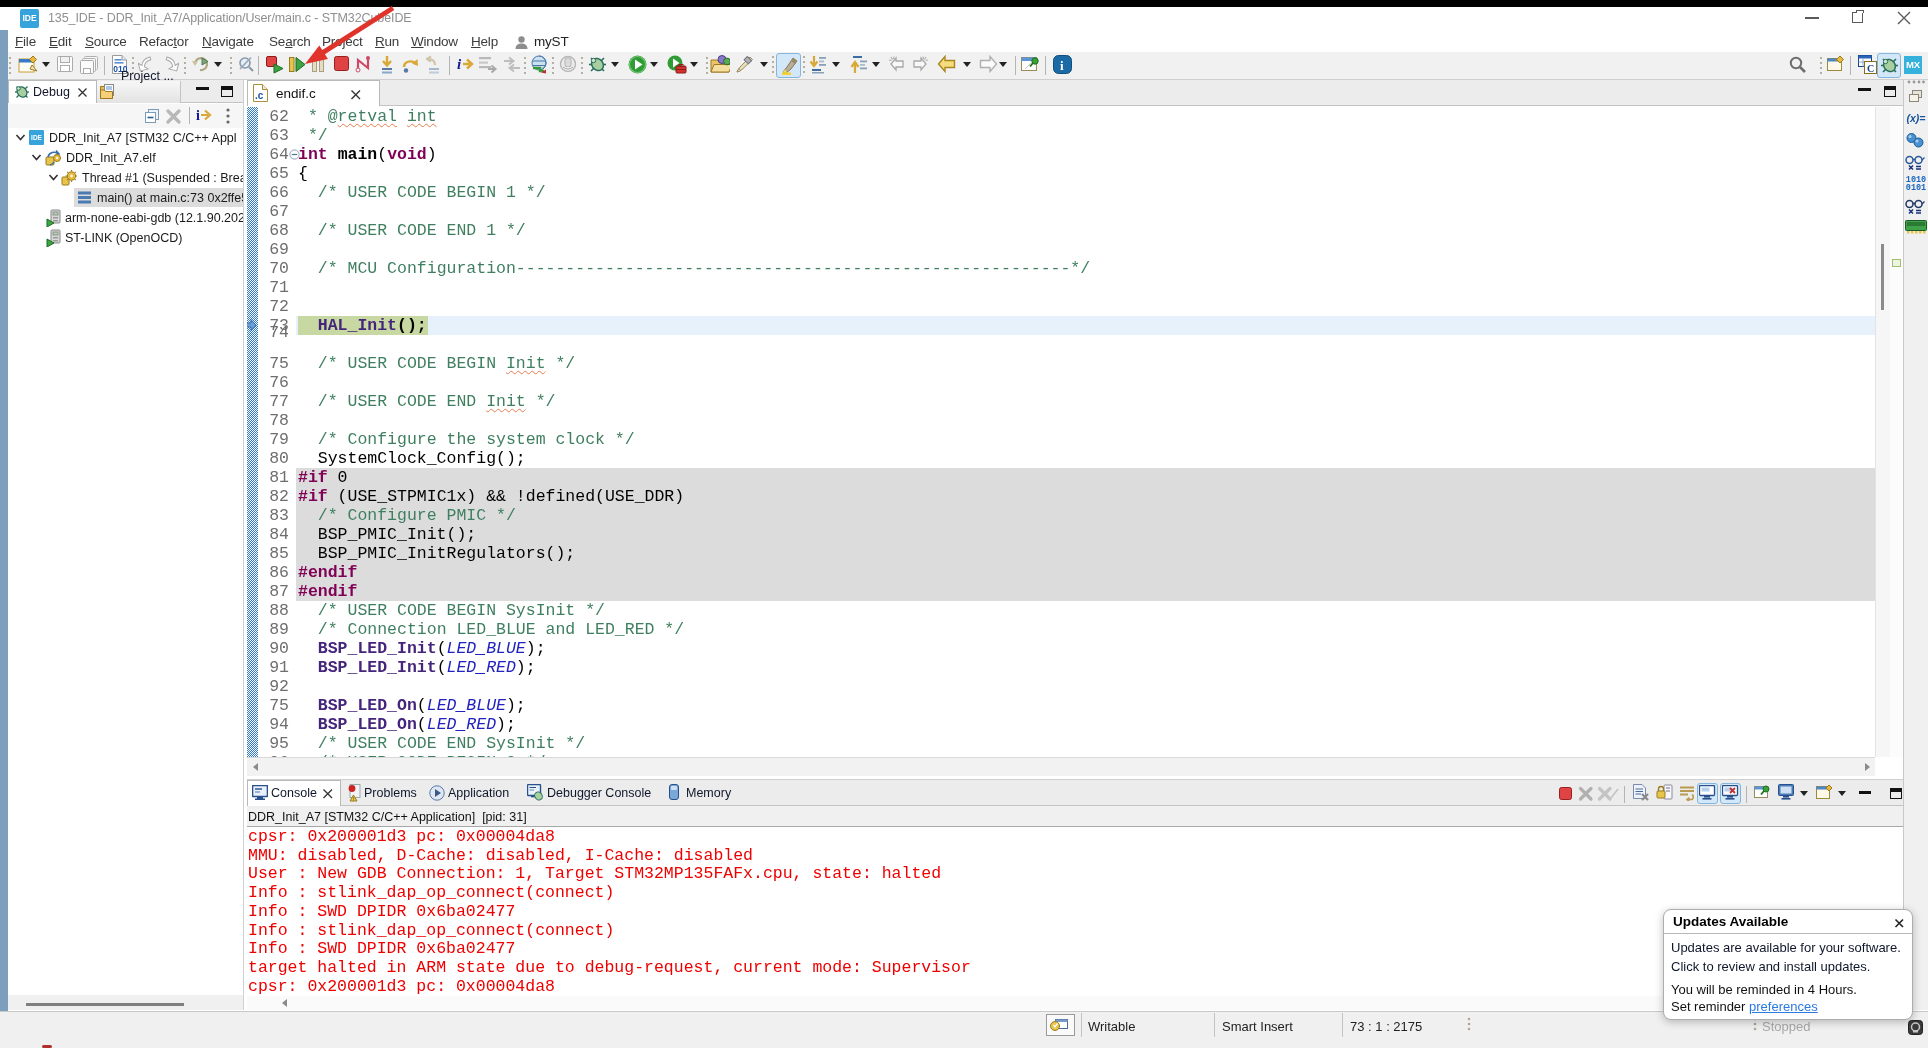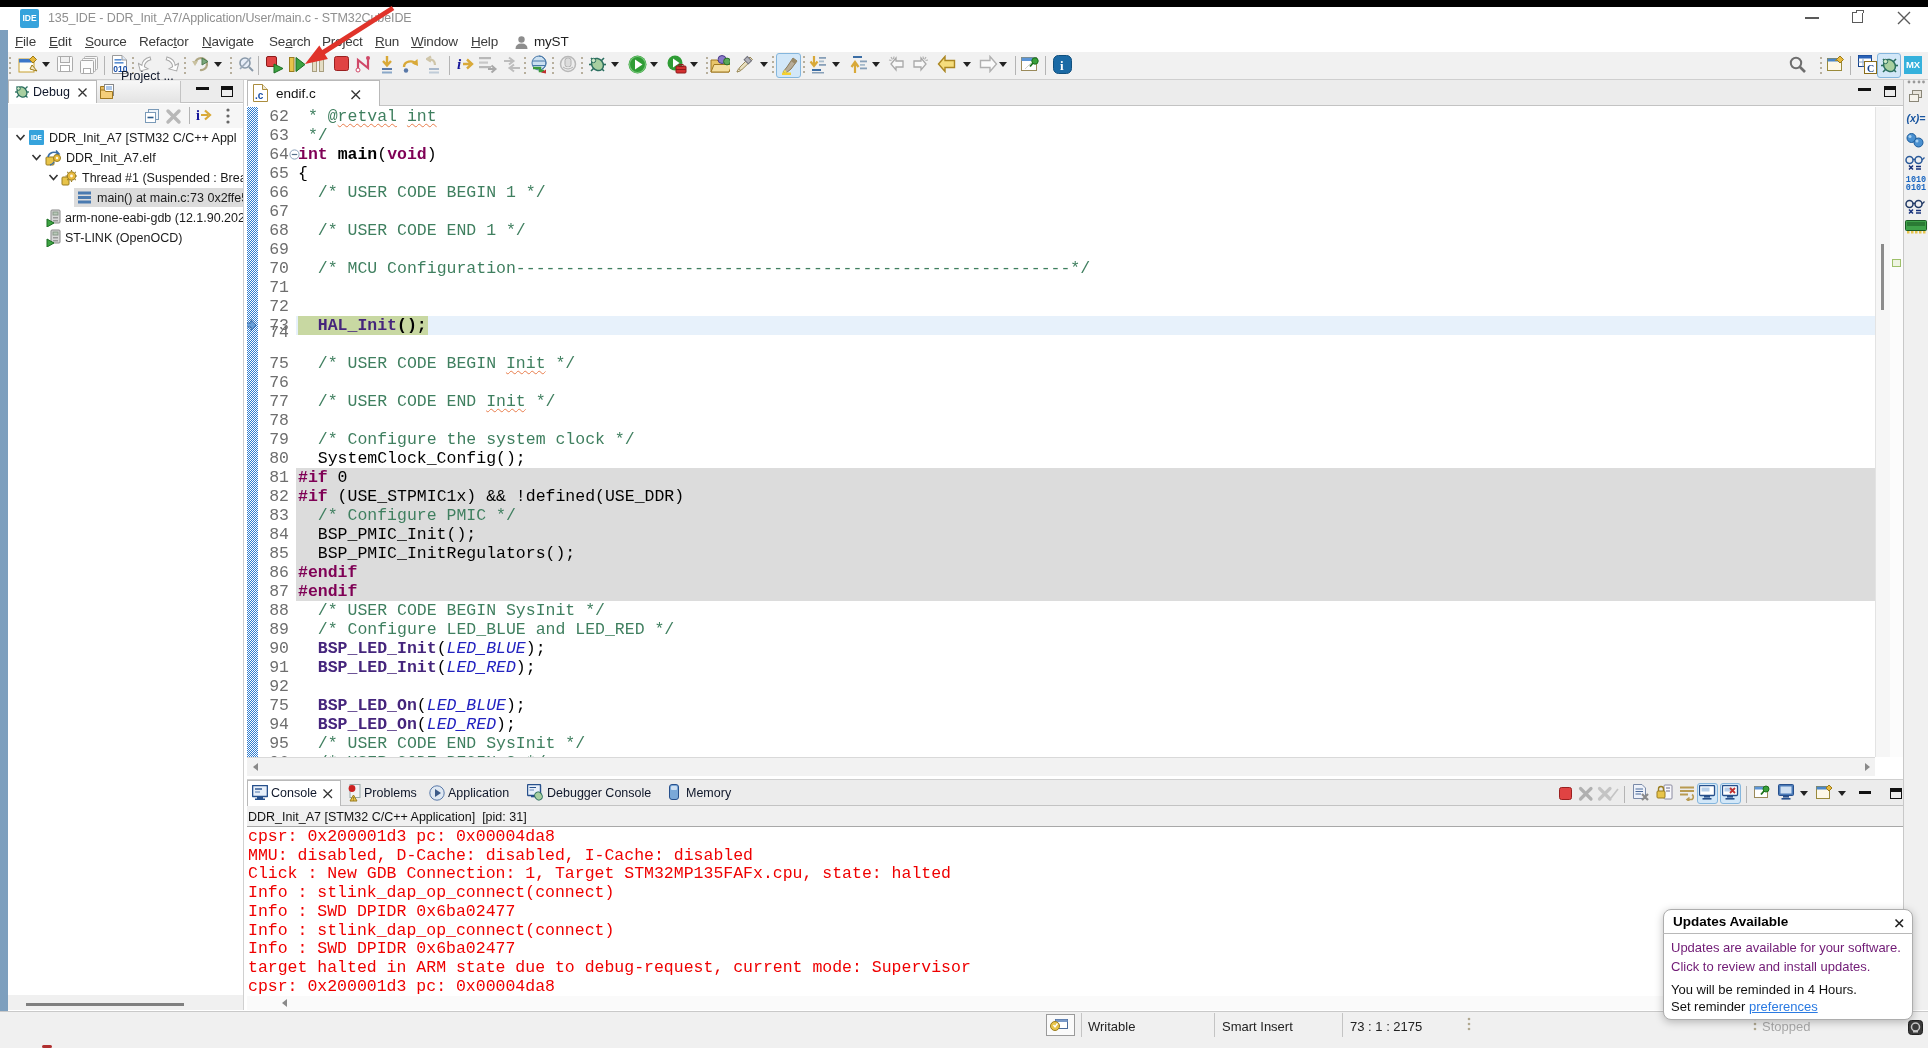--- a/index.html
+++ b/index.html
@@ -488,21 +488,21 @@
 <div class="codeline" style="left:51px;top:418px">  BSP_PMIC_Init();</div>
 <div class="lnum" style="left:12px;top:437px">85</div>
 <div class="codeline" style="left:51px;top:437px">  BSP_PMIC_InitRegulators();</div>
 <div class="lnum" style="left:12px;top:456px">86</div>
 <div class="codeline" style="left:51px;top:456px"><span class="kw">#endif</span></div>
 <div class="lnum" style="left:12px;top:475px">87</div>
 <div class="codeline" style="left:51px;top:475px"><span class="kw">#endif</span></div>
 <div class="lnum" style="left:12px;top:494px">88</div>
 <div class="codeline" style="left:51px;top:494px">  <span class="cm">/* USER CODE BEGIN SysInit */</span></div>
 <div class="lnum" style="left:12px;top:513px">89</div>
-<div class="codeline" style="left:51px;top:513px">  <span class="cm">/* Configure LED_BLUE and LED_RED */</span></div>
+<div class="codeline" style="left:51px;top:513px">  <span class="cm">/* Connection LED_BLUE and LED_RED */</span></div>
 <div class="lnum" style="left:12px;top:532px">90</div>
 <div class="codeline" style="left:51px;top:532px">  <span class="fn">BSP_LED_Init</span>(<span class="mc">LED_BLUE</span>);</div>
 <div class="lnum" style="left:12px;top:551px">91</div>
 <div class="codeline" style="left:51px;top:551px">  <span class="fn">BSP_LED_Init</span>(<span class="mc">LED_RED</span>);</div>
 <div class="lnum" style="left:12px;top:570px">92</div>
 <div class="lnum" style="left:12px;top:589px">75</div>
 <div class="codeline" style="left:51px;top:589px">  <span class="fn">BSP_LED_On</span>(<span class="mc">LED_BLUE</span>);</div>
 <div class="lnum" style="left:12px;top:608px">94</div>
 <div class="codeline" style="left:51px;top:608px">  <span class="fn">BSP_LED_On</span>(<span class="mc">LED_RED</span>);</div>
 <div class="lnum" style="left:12px;top:627px">95</div>
@@ -628,21 +628,21 @@
 <svg class="abs" style="left:1838px;top:791px" width="9" height="6">
         <path d="M0 0 L8 0 L4 5 Z" fill="#222"></path>
       </svg>
 <div class="abs" style="left:1859px;top:791px;width:12px;height:3px;background:#111"></div>
 <div class="abs" style="left:1890px;top:788px;width:12px;height:11px;border:1.5px solid #111"></div>
 <div class="abs" style="left:1890px;top:788px;width:12px;height:4px;background:#111"></div>
 <div class="abs" style="left:247px;top:806px;width:1656px;height:21px;background:#f0f0f0;border-bottom:1px solid #a8a8a8"></div>
 <div class="abs" style="left:248px;top:810px;font-size:12.5px;color:#111;white-space:pre">DDR_Init_A7 [STM32 C/C++ Application]  [pid: 31]</div>
 <div class="conline" style="top:828.0px">cpsr: 0x200001d3 pc: 0x00004da8</div>
 <div class="conline" style="top:846.7px">MMU: disabled, D-Cache: disabled, I-Cache: disabled</div>
-<div class="conline" style="top:865.4px">Click : New GDB Connection: 1, Target STM32MP135FAFx.cpu, state: halted</div>
+<div class="conline" style="top:865.4px">User : New GDB Connection: 1, Target STM32MP135FAFx.cpu, state: halted</div>
 <div class="conline" style="top:884.1px">Info : stlink_dap_op_connect(connect)</div>
 <div class="conline" style="top:902.8px">Info : SWD DPIDR 0x6ba02477</div>
 <div class="conline" style="top:921.5px">Info : stlink_dap_op_connect(connect)</div>
 <div class="conline" style="top:940.2px">Info : SWD DPIDR 0x6ba02477</div>
 <div class="conline" style="top:958.9px">target halted in ARM state due to debug-request, current mode: Supervisor</div>
 <div class="conline" style="top:977.6px">cpsr: 0x200001d3 pc: 0x00004da8</div>
 <div class="abs" style="left:247px;top:996px;width:1656px;height:14px;background:#fafafa"></div>
 <svg class="abs" style="left:280px;top:998px" width="10" height="10">
         <path d="M7 1 L2 5 L7 9 Z" fill="#8a8a8a"></path>
       </svg>
@@ -723,18 +723,18 @@
         <rect x="5" y="10.5" width="5" height="2" fill="#c8c8c8"></rect>
       </svg>
 <div class="abs" style="left:42px;top:1045px;width:10px;height:3px;background:#b03030;border-radius:2px"></div>
 
 <div class="abs" style="left:1663px;top:909px;width:250px;height:111px;background:#fff;border:1px solid #adadad;border-radius:8px;box-shadow:0 2px 8px rgba(0,0,0,0.25)"></div>
 <div class="abs" style="left:1673px;top:914px;font-size:13.5px;font-weight:bold;color:#000">Updates Available</div>
 <svg class="abs" style="left:1894px;top:918px" width="11" height="11">
         <path d="M1.5 1.5 L9 9 M9 1.5 L1.5 9" stroke="#222" stroke-width="1.6"></path>
       </svg>
 <div class="abs" style="left:1663px;top:933px;width:250px;height:1px;background:#b8b8b8"></div>
-<div class="abs" style="left:1671px;top:939px;font-size:13px;color:#701a75;line-height:18.5px">Updates are available for your software.<br>Click to review and install updates.</div>
+<div class="abs" style="left:1671px;top:939px;font-size:13px;color:#0f172a;line-height:18.5px">Updates are available for your software.<br>Click to review and install updates.</div>
 <div class="abs" style="left:1671px;top:981px;font-size:13px;color:#111;line-height:17px">You will be reminded in 4 Hours.<br>Set reminder <span style="color:#2a7ae2;text-decoration:underline">preferences</span></div>
 
 <svg class="abs" style="left:290px;top:0;width:120px;height:90px">
         <polygon points="101.7,5.9 32.3,50.1 29.3,45.5 15,64 37.9,59.0 34.9,54.3 104.3,10.1" fill="#e0332a"></polygon>
       </svg>
 </path></div>
 </body></html>

